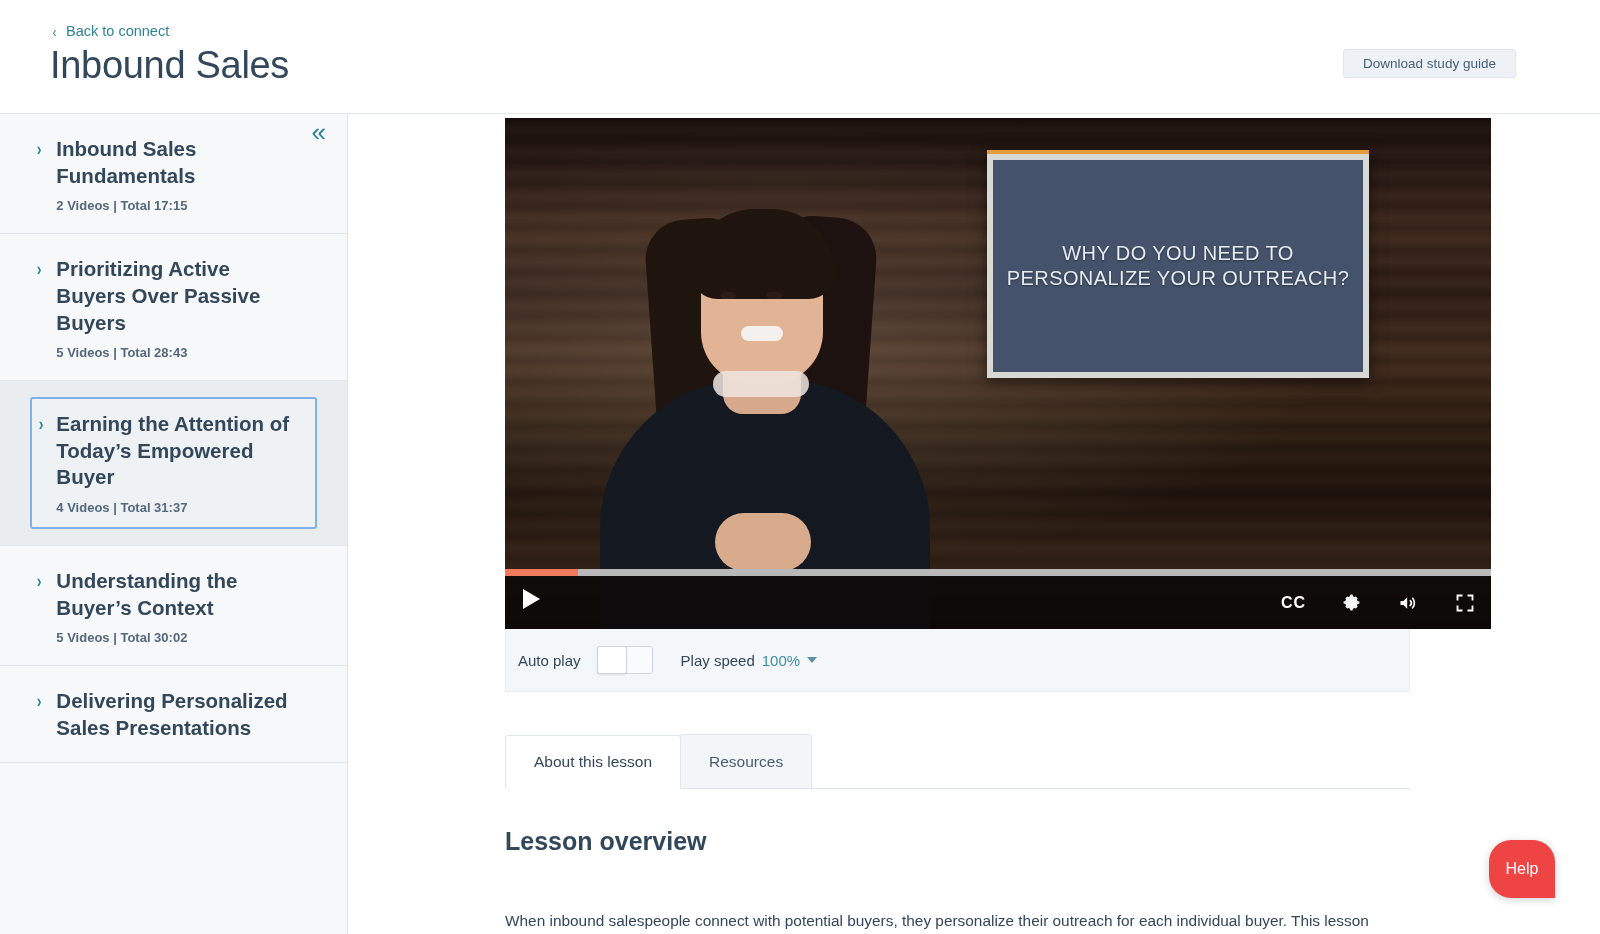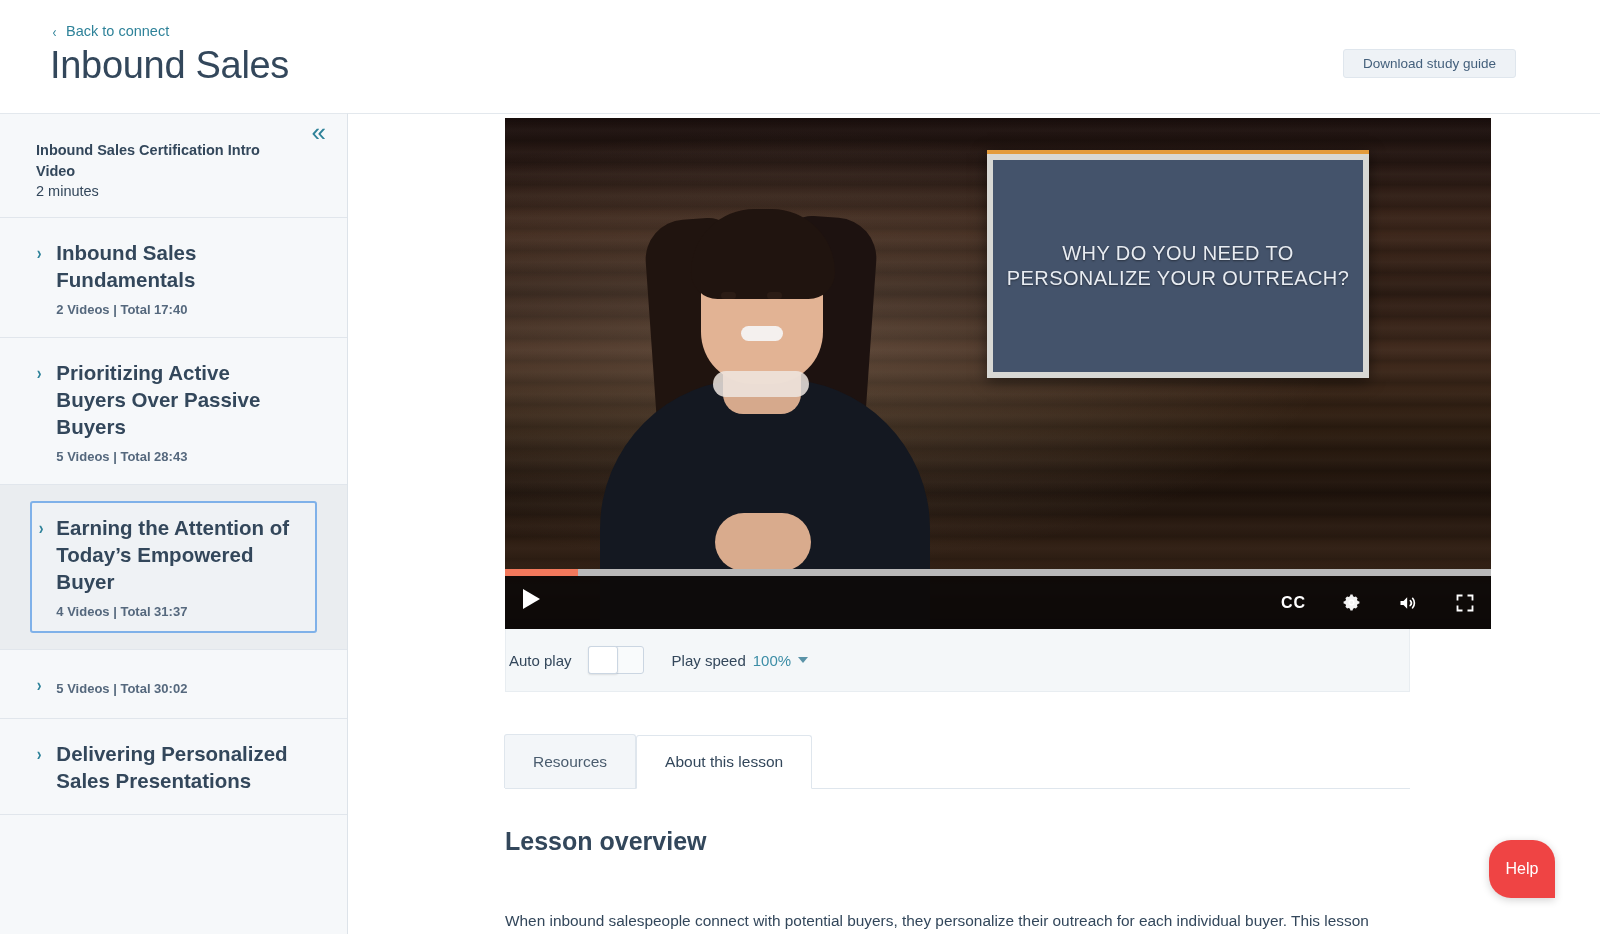--- a/index.html
+++ b/index.html
@@ -201,21 +201,21 @@
   .cc-icon {
     color:#fff; font-size:16px; font-weight:700; letter-spacing:1px;
     cursor:pointer;
   }
   .gear-icon, .vol-icon, .fs-icon { cursor:pointer; display:flex; }
 
   
   .auto-bar {
     position:absolute; left:157px; top:515px; width:905px; height:63px;
     background:#f4f7f9; border:1px solid #e8edf1; border-top:none;
-    display:flex; align-items:center; padding-left:3px;
+    display:flex; align-items:center; padding-left:12px;
   }
   .auto-label { font-size:15px; color:#33475b; }
   .toggle {
     position:relative; width:56px; height:28px; margin-left:16px;
     background:#f9fbfc; border:1px solid #cbd6e2; border-radius:3px;
     cursor:pointer;
   }
   .toggle-knob {
     position:absolute; left:-1px; top:-1px; width:30px; height:28px;
     background:#ffffff; border:1px solid #cbd6e2; border-radius:3px;
@@ -273,31 +273,27 @@
       <span class="back-chev">‹</span>
       <span>Back to connect</span>
     </div>
     <div class="page-title">Inbound Sales</div>
     <div class="dl-btn">Download study guide</div>
   </div>
 
   <div class="sidebar">
     <div class="collapse-icon">«</div>
 
-    <div class="intro-block">
-      <div class="intro-title">Inbound Sales Certification Intro Video</div>
-      <div class="intro-dur">2 minutes</div>
-    </div>
 
     <div class="mod">
       <div class="mod-inner">
         <span class="mod-chev">›</span>
         <div>
           <div class="mod-title">Inbound Sales Fundamentals</div>
-          <div class="mod-meta">2 Videos | Total 17:40</div>
+          <div class="mod-meta">2 Videos | Total 17:15</div>
         </div>
       </div>
     </div>
 
     <div class="mod">
       <div class="mod-inner">
         <span class="mod-chev">›</span>
         <div>
           <div class="mod-title">Prioritizing Active Buyers Over Passive Buyers</div>
           <div class="mod-meta">5 Videos | Total 28:43</div>
@@ -312,20 +308,21 @@
           <div class="mod-title">Earning the Attention of Today’s Empowered Buyer</div>
           <div class="mod-meta">4 Videos | Total 31:37</div>
         </div>
       </div>
     </div>
 
     <div class="mod">
       <div class="mod-inner">
         <span class="mod-chev">›</span>
         <div>
+          <div class="mod-title">Understanding the Buyer’s Context</div>
           <div class="mod-meta">5 Videos | Total 30:02</div>
         </div>
       </div>
     </div>
 
     <div class="mod">
       <div class="mod-inner">
         <span class="mod-chev">›</span>
         <div>
           <div class="mod-title">Delivering Personalized Sales Presentations</div>
@@ -397,22 +394,22 @@
       <span class="auto-label">Auto play</span>
       <div class="toggle">
         <div class="toggle-knob"></div>
       </div>
       <span class="speed-label">Play speed</span>
       <span class="speed-val">100%</span>
       <span class="caret-down"></span>
     </div>
 
     <div class="tabs">
+      <div class="tab active">About this lesson</div>
       <div class="tab inactive">Resources</div>
-      <div class="tab active">About this lesson</div>
     </div>
 
     <div class="lesson-h">Lesson overview</div>
     <div class="lesson-p">When inbound salespeople connect with potential buyers, they personalize their outreach for each individual buyer. This lesson demonstrates how to connect with buyers in a variety of situations and includes best practices for creating outreach sequences.</div>
   </div>
 
   <div class="help-btn">Help</div>
 </div>
 
 </body></html>

